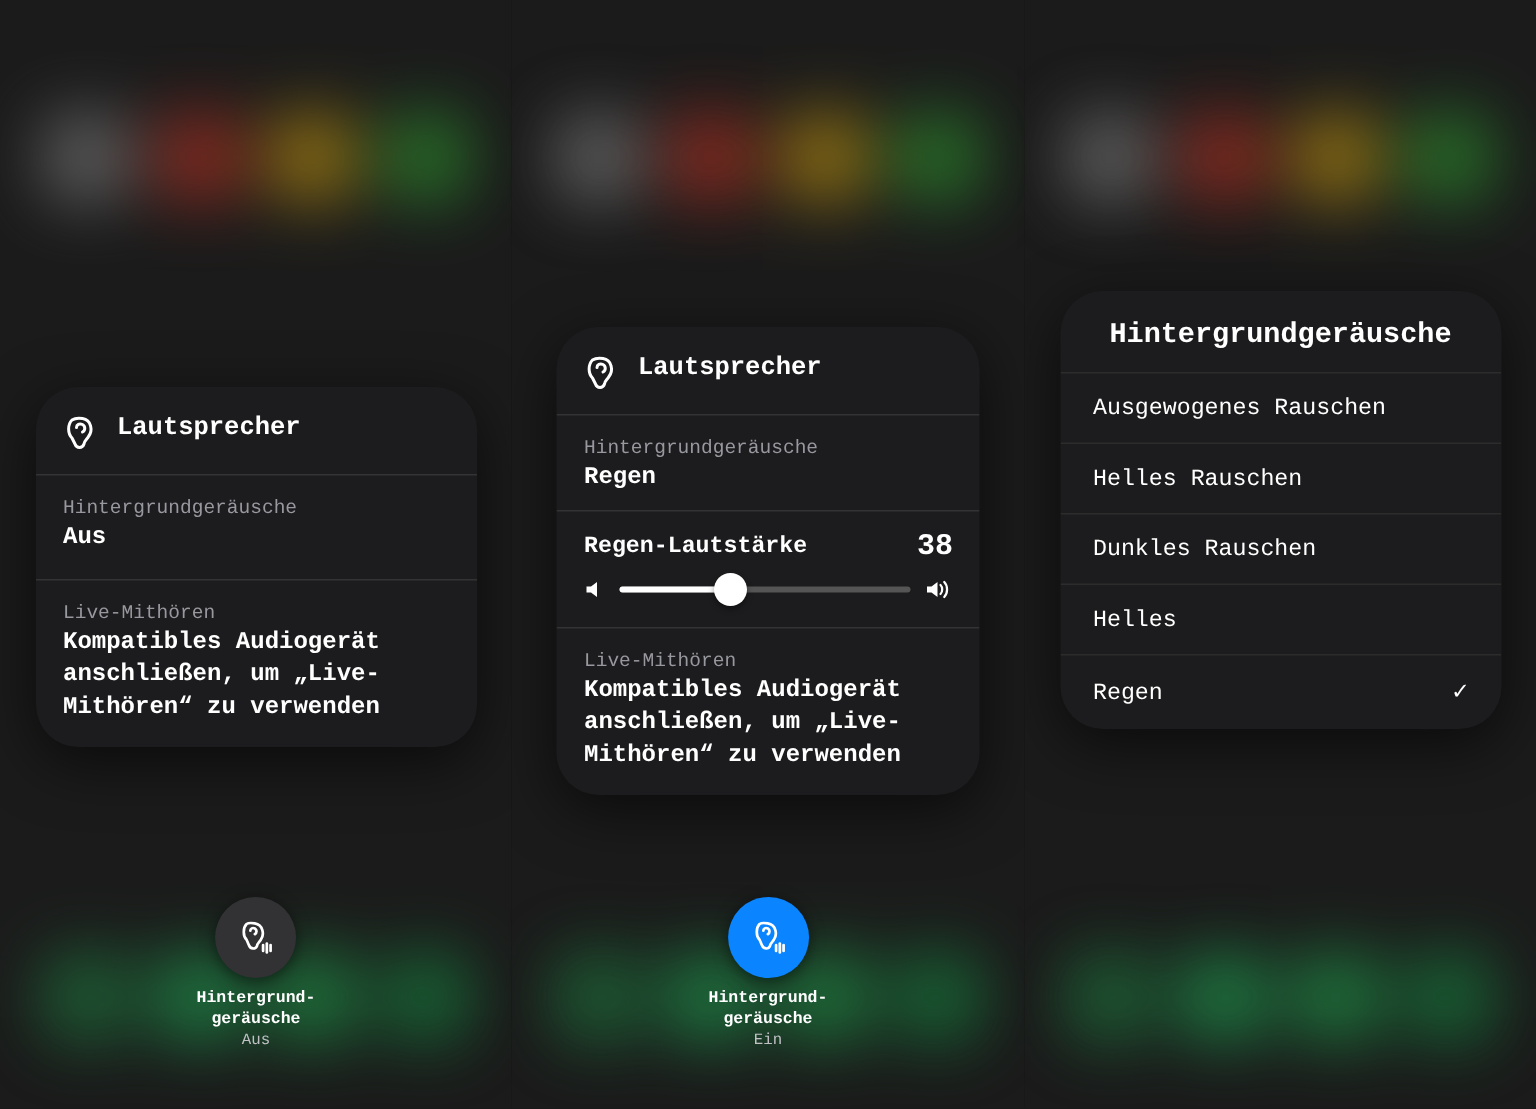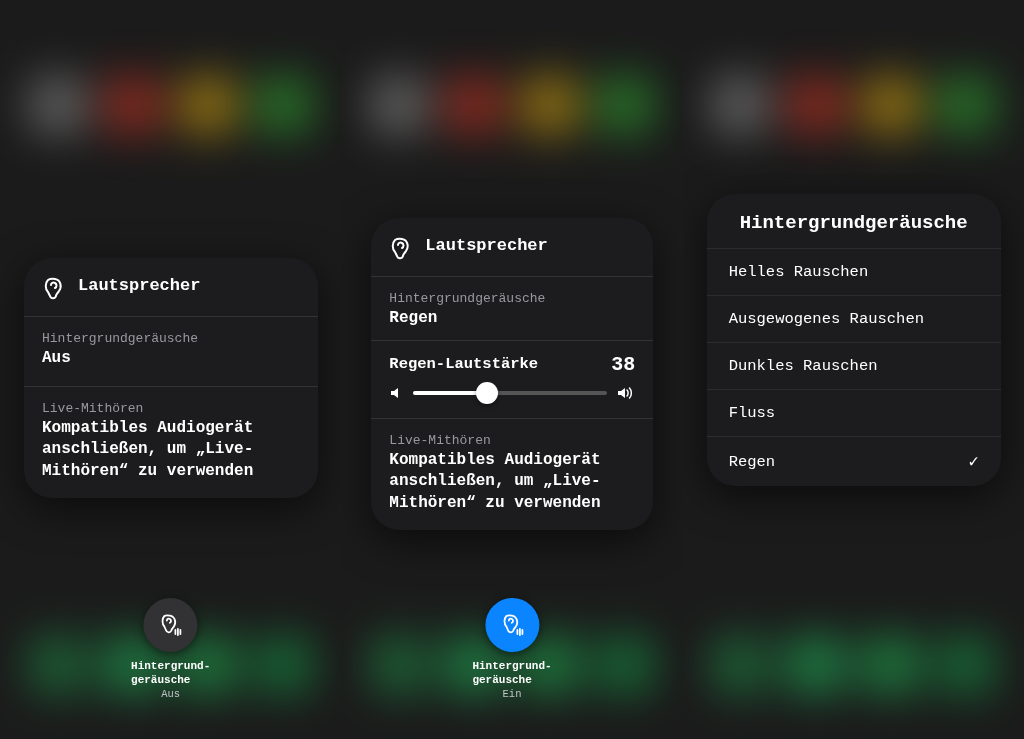--- a/index.html
+++ b/index.html
@@ -162,21 +162,21 @@
     display: flex;
     align-items: center;
     justify-content: center;
     box-shadow: 0 2px 10px rgba(0,0,0,0.5);
   }
   .cc-circle.off { background: #323235; }
   .cc-circle.on { background: #0a84ff; }
   .cc-label {
     font-size: 11px;
     font-weight: 600;
-    text-align: left;
+    text-align: center;
     line-height: 1.25;
   }
   .cc-sub {
     font-size: 10.5px;
     color: #c0c0c5;
     font-weight: 500;
   }
   svg { display: block; }
 </style>
 </head>
@@ -338,30 +338,30 @@
         <div class="dot" style="background:#1e8f4a"></div>
         <div class="dot" style="background:#1e8a44"></div>
         <div class="dot" style="background:#17733a"></div>
       </div>
     </div>
 
     <div class="card list-card" style="left:24px; top:194px; width:294px;">
       <div class="list-title">Hintergrundgeräusche</div>
       <div id="sound-list">
           <div class="list-item">
+            <span>Ausgewogenes Rauschen</span>
+          </div>
+          <div class="list-item">
             <span>Helles Rauschen</span>
           </div>
           <div class="list-item">
-            <span>Ausgewogenes Rauschen</span>
-          </div>
-          <div class="list-item">
             <span>Dunkles Rauschen</span>
           </div>
           <div class="list-item">
-            <span>Fluss</span>
+            <span>Helles</span>
           </div>
           <div class="list-item">
             <span>Regen</span>
             <span class="check">✓</span>
           </div>
         </div>
     </div>
   </div>
 
 </div>

